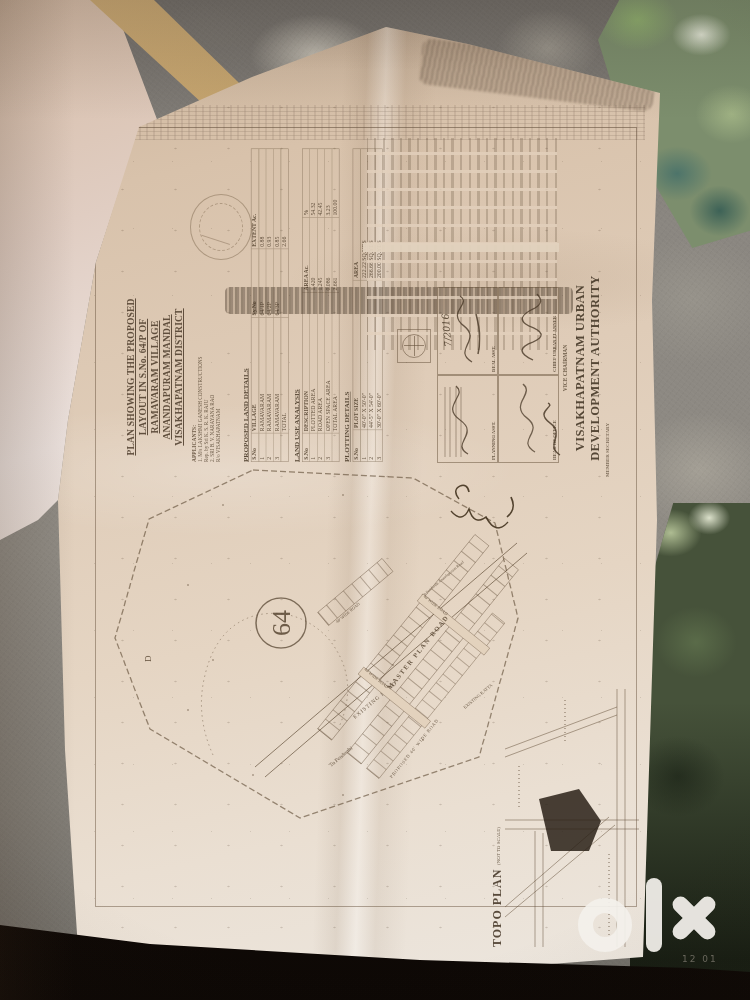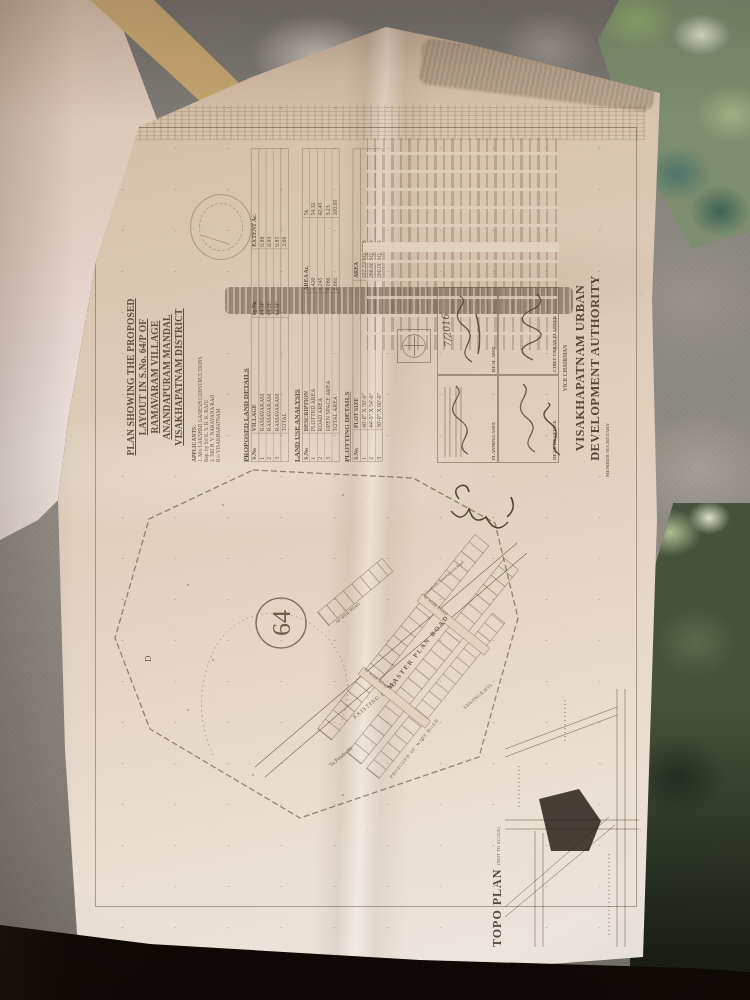--- a/index.html
+++ b/index.html
@@ -404,13 +404,19 @@
             <line x1="206" y1="60" x2="248" y2="60"></line>
           </g>
         </svg>
       </div>
     </div>
   </div>
 
   <div class="layer floor-shadow"></div>
   <div class="layer grade"></div>
 
+  <div class="layer olx">
+    <div class="olx-o"></div>
+    <div class="olx-l"></div>
+    <div class="olx-x"></div>
+    <div class="olx-sub">12 01</div>
+  </div>
 </div>
 
 </body></html>

